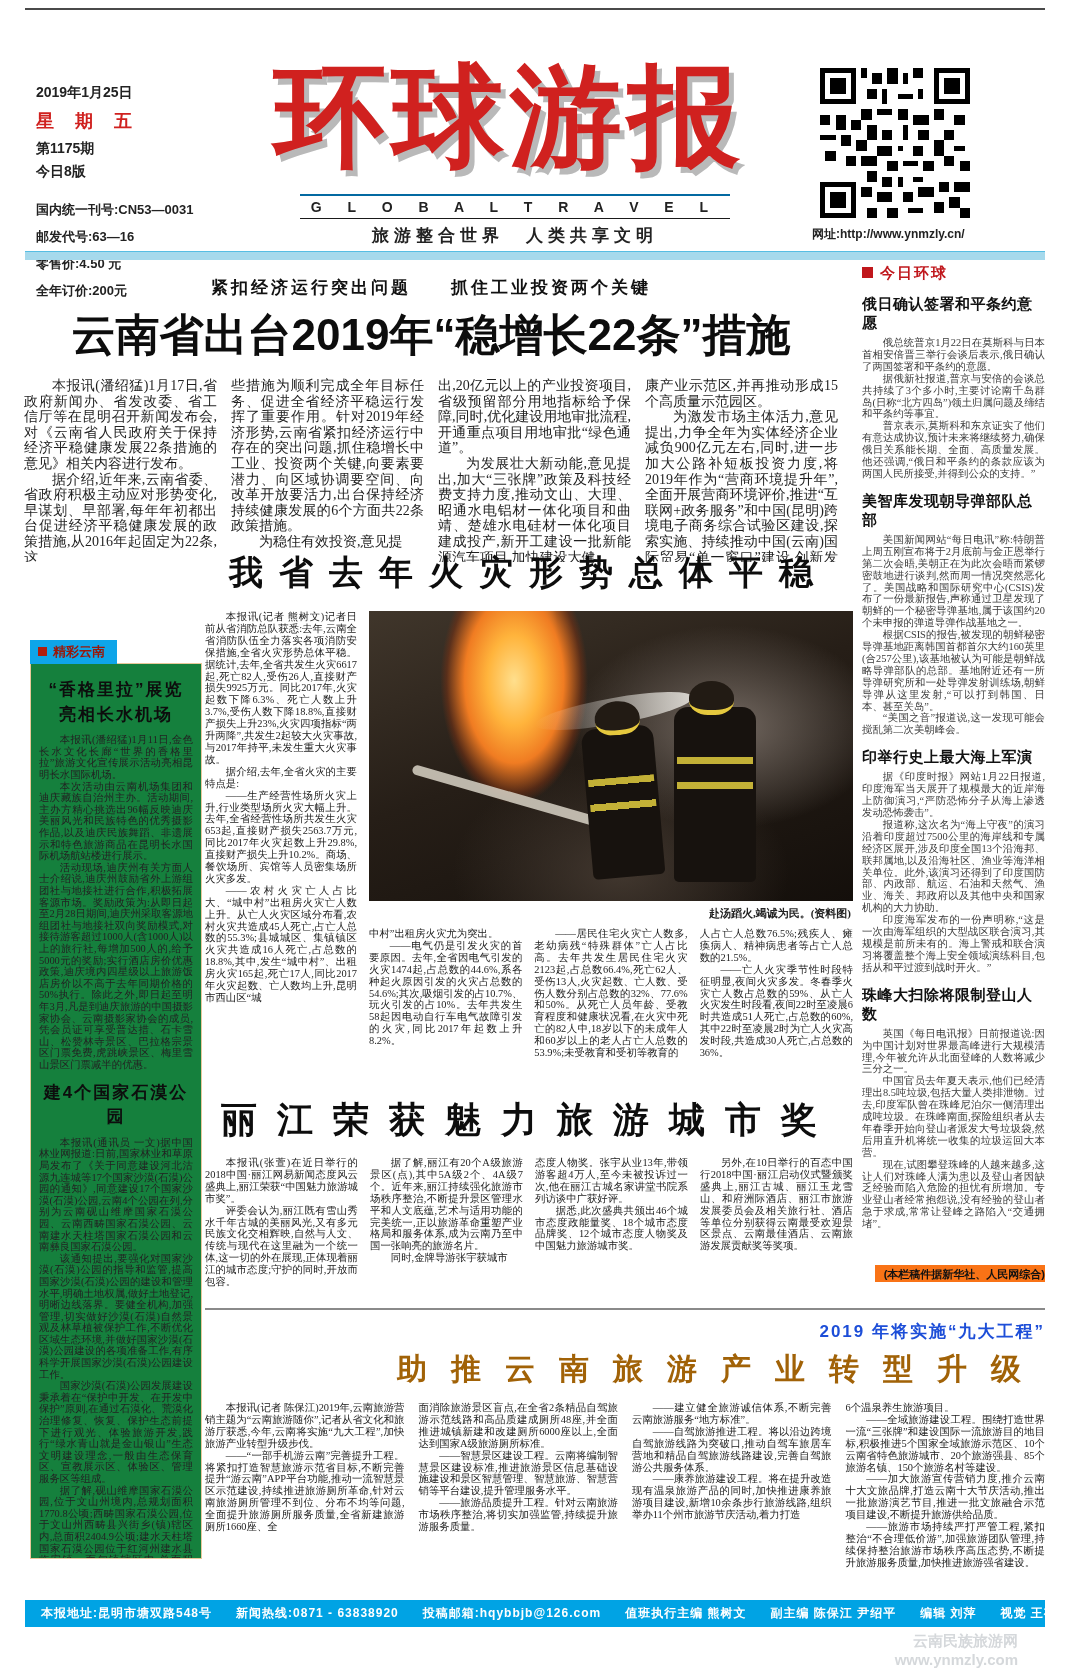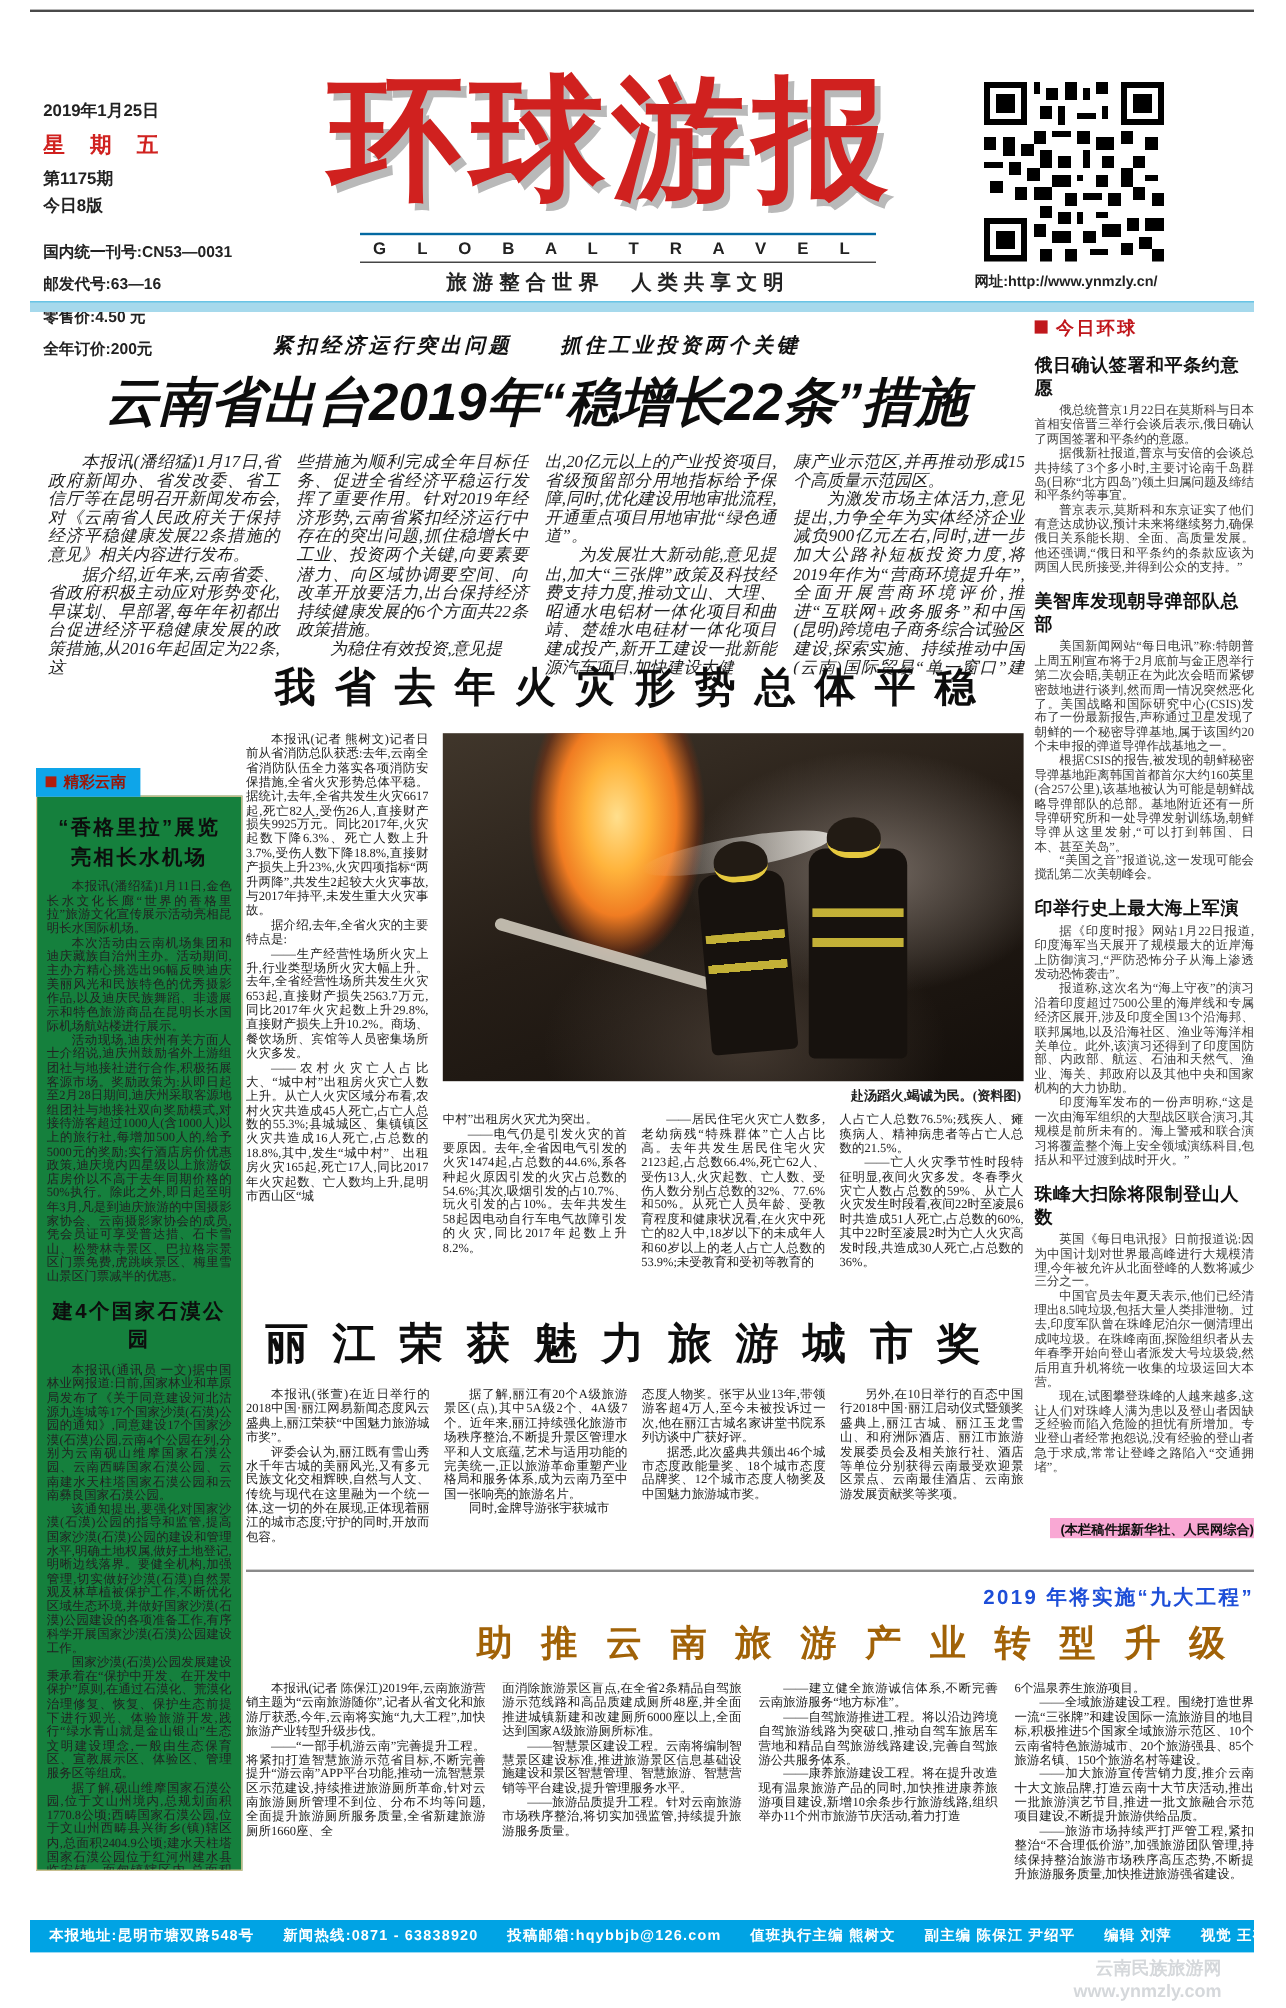--- a/index.html
+++ b/index.html
@@ -26,21 +26,21 @@
   .mh-en{border-top:2px solid #0369a1;border-bottom:1px solid #1a1a1a;
          padding:3px 0;font-size:14px;font-weight:bold;letter-spacing:11px;}
   .mh-slogan{margin-top:5px;font-size:17px;font-weight:bold;letter-spacing:5px;}
   .qr{left:820px;top:68px;width:150px;height:150px;background:#fff;}
   .qr svg{width:100%;height:100%;}
   .site{left:812px;top:226px;width:220px;font-size:12px;font-weight:bold;}
 
   .cyanband{left:25px;top:251px;width:1020px;height:8px;background:#a6d9ec;border-top:1px solid #56bde3;}
 
   
-  .lead{left:40px;top:276px;width:814px;font-style:italic;}
+  .lead{left:24px;top:276px;width:814px;}
   .kicker{text-align:center;font-size:17px;font-weight:bold;letter-spacing:3px;color:#111;}
   .lead-head{text-align:center;font-size:44px;font-weight:900;color:#0d0d0d;margin-top:7px;
              font-family:"Liberation Sans",sans-serif;white-space:nowrap;}
   .lead-cols{display:flex;gap:14px;margin-top:13px;height:184px;overflow:hidden;}
   .lead-cols .col{flex:1;font-family:"Liberation Serif",serif;font-size:14px;line-height:15.6px;
                   text-align:justify;color:#1e1e1e;}
   .col p{text-indent:2em;}
   .col.cont p:first-child{text-indent:0;}
 
   
@@ -104,21 +104,21 @@
   .b-cols{display:flex;gap:14px;margin-top:12px;height:178px;overflow:hidden;}
   .b-cols .col{flex:1;}
 
   
   .right-box{left:862px;top:264px;width:183px;height:1018px;overflow:hidden;}
   .rb-label{color:#c0171c;font-weight:900;font-size:15px;letter-spacing:2px;}
   .rb-label .sq{display:inline-block;width:11px;height:11px;background:#c0171c;margin-right:7px;}
   .rb-title{font-size:15px;font-weight:900;color:#111;margin:12px 0 4px;letter-spacing:.5px;}
   .rb-text p{font-family:"Liberation Serif",serif;font-size:10.4px;line-height:11.9px;
              text-align:justify;text-indent:2em;color:#3a3a3a;}
-  .rb-attr{position:absolute;bottom:0;right:0;left:13px;background:#f9a8d4;text-align:right;
+  .rb-attr{position:absolute;bottom:0;right:0;left:13px;background:#f97316;text-align:right;
            font-size:11px;font-weight:bold;color:#111;padding-top:2px;}
 
   
   .blue-bar{left:25px;top:1600px;width:1020px;height:27px;background:#00a3e4;color:#fff;
             display:flex;align-items:center;gap:24px;padding:0 16px;box-sizing:border-box;
             font-size:12px;font-weight:bold;letter-spacing:1px;white-space:nowrap;overflow:hidden;}
   .watermark{left:828px;top:1632px;width:190px;text-align:right;color:#d5d8db;
              font-weight:900;font-size:15px;line-height:1.25;}
 </style>
 </head>

